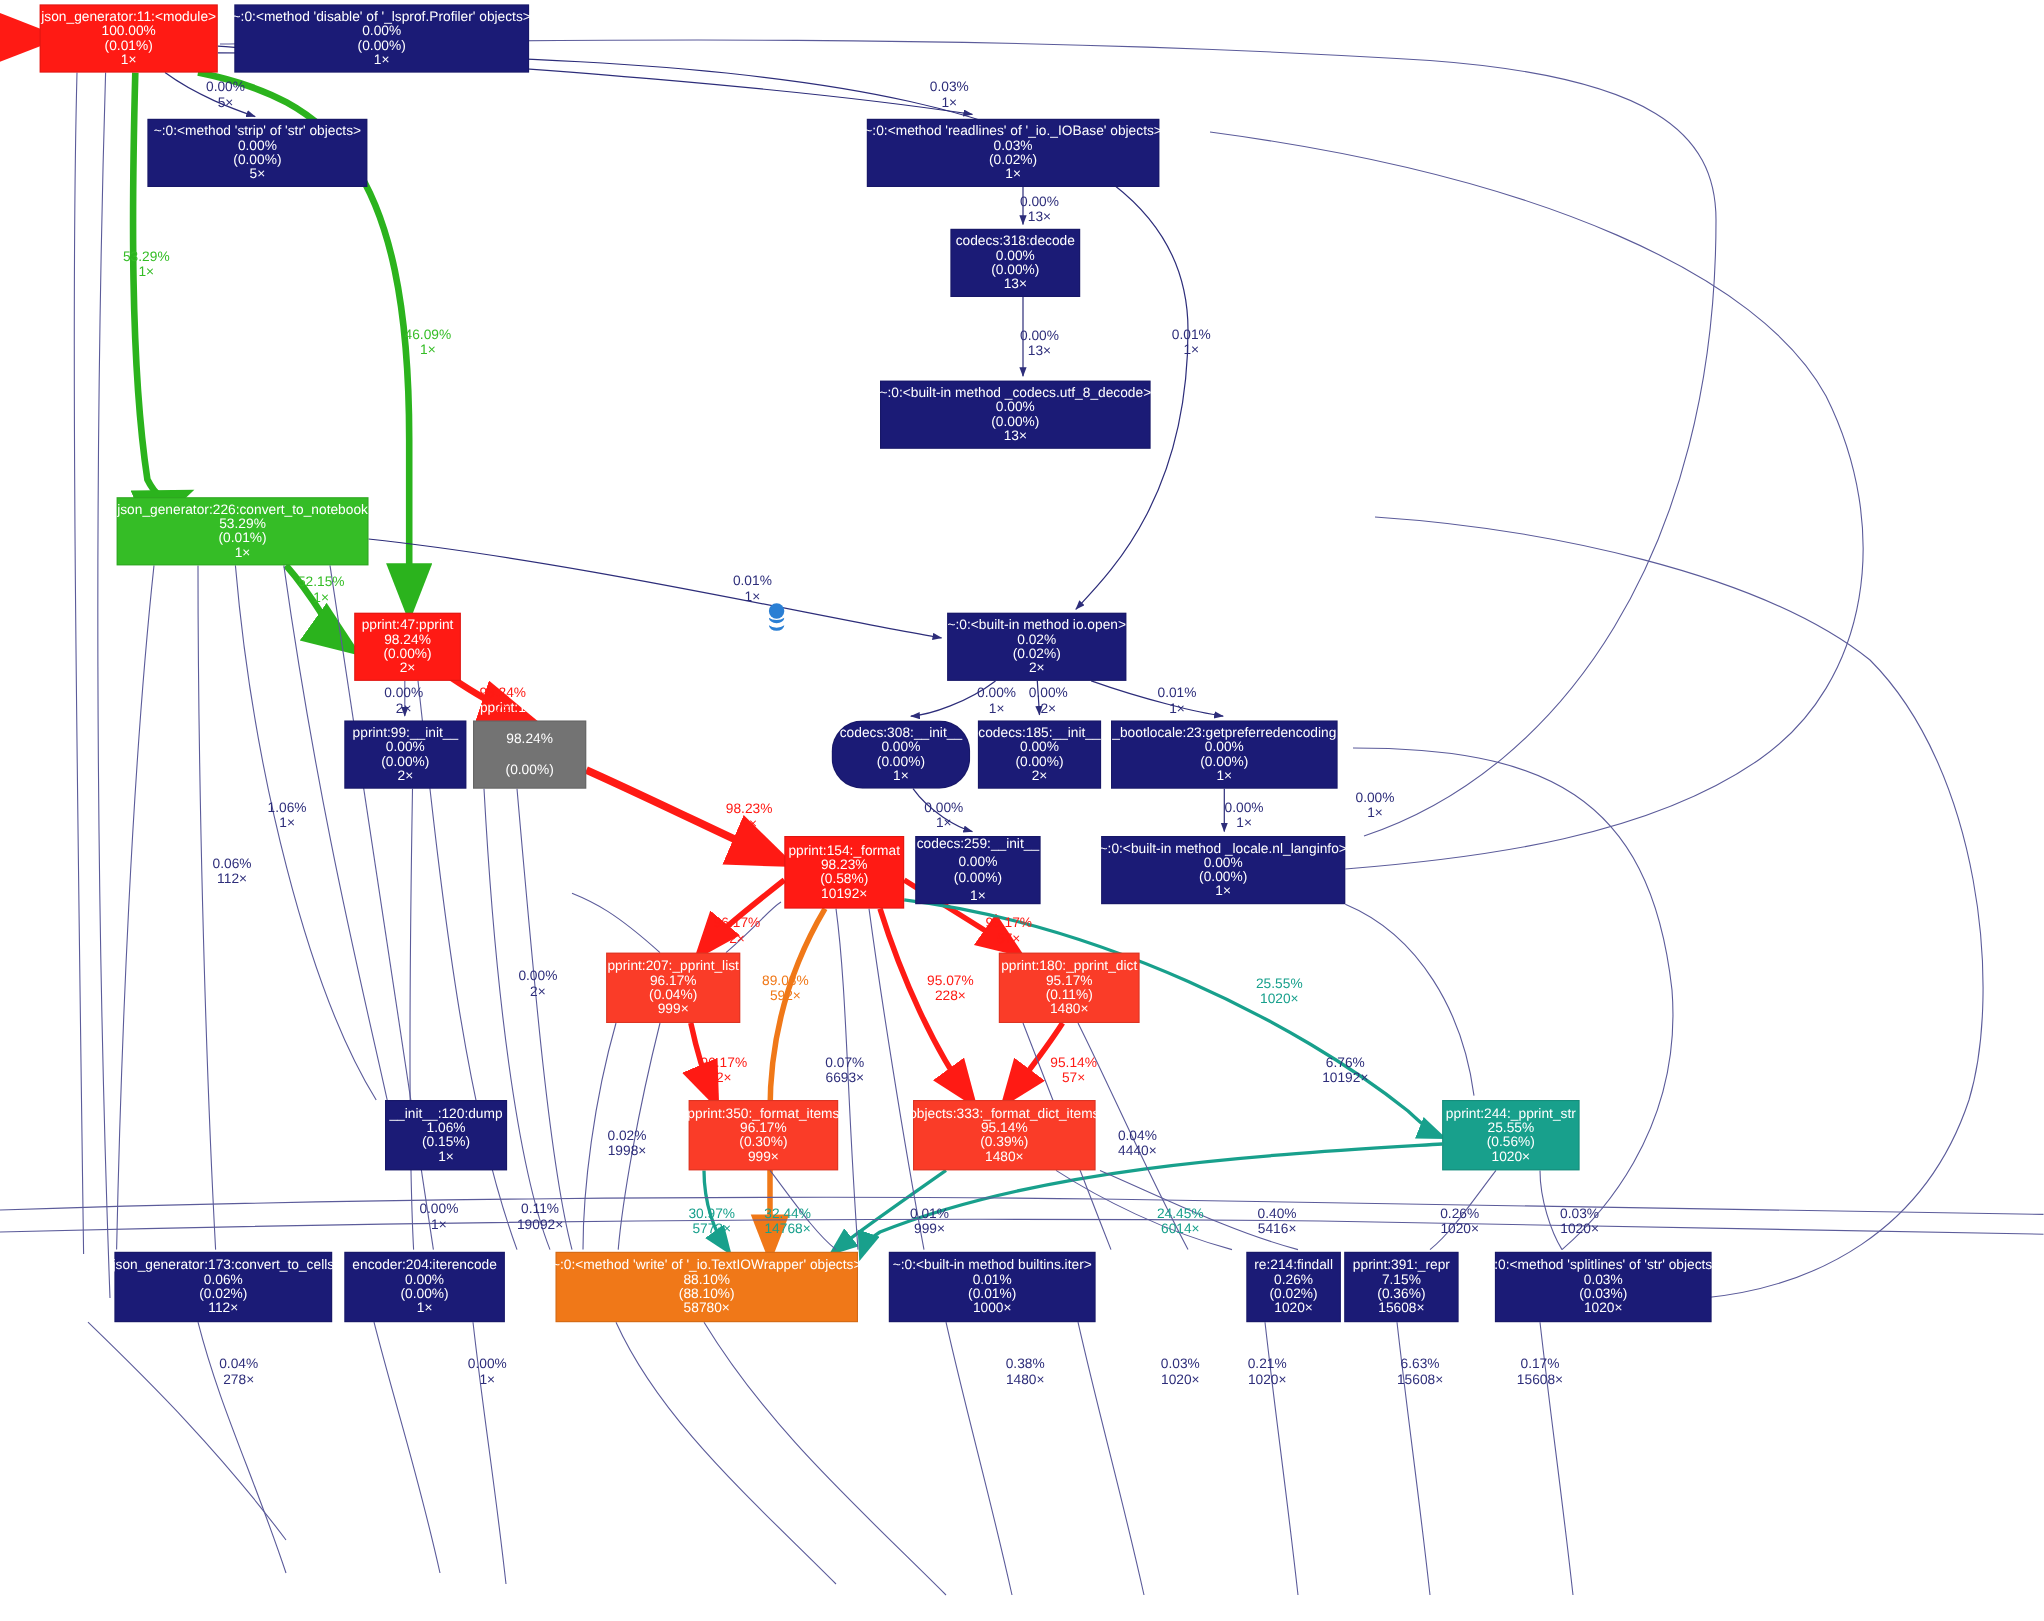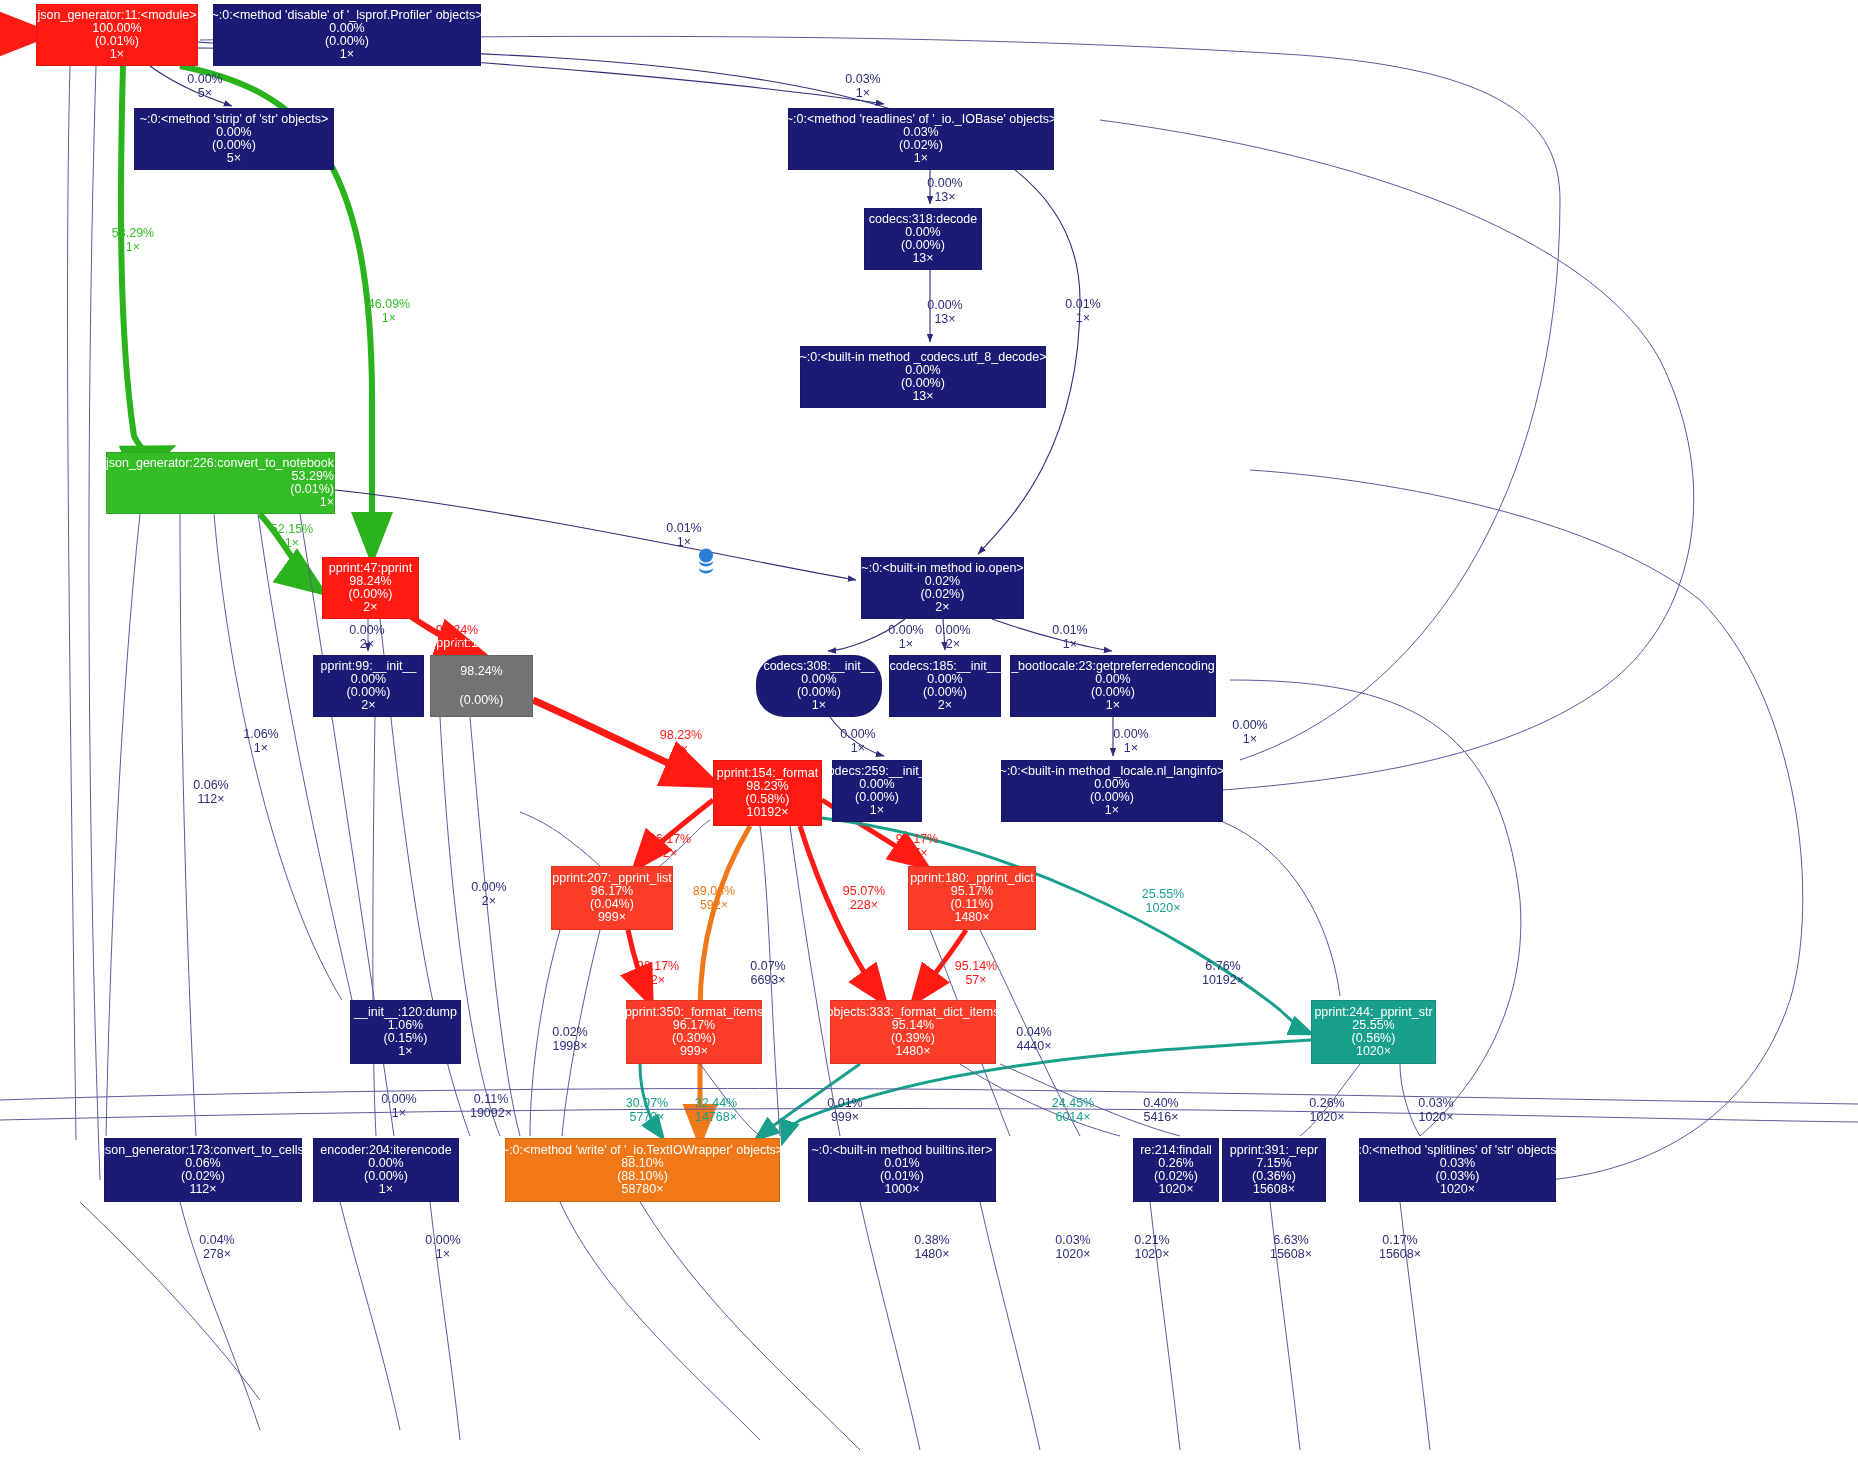--- a/index.html
+++ b/index.html
@@ -211,21 +211,21 @@
         <span class="nval">0.00%</span>
         <span class="nval">(0.00%)</span>
         <span class="nval">13×</span>
       </div>
       <div class="node" style="left: 800px; top: 346px; width: 246px; height: 62px; background: rgb(27, 27, 118);">
         <span class="nlabel">~:0:&lt;built-in method _codecs.utf_8_decode&gt;</span>
         <span class="nval">0.00%</span>
         <span class="nval">(0.00%)</span>
         <span class="nval">13×</span>
       </div>
-      <div class="node" style="left: 106px; top: 452px; width: 229px; height: 62px; background: rgb(53, 189, 38); align-items: flex-end;">
+      <div class="node" style="left: 106px; top: 452px; width: 229px; height: 62px; background: rgb(53, 189, 38);">
         <span class="nlabel">json_generator:226:convert_to_notebook</span>
         <span class="nval">53.29%</span>
         <span class="nval">(0.01%)</span>
         <span class="nval">1×</span>
       </div>
       <div class="node" style="left: 322px; top: 557px; width: 97px; height: 62px; background: rgb(255, 26, 20);">
         <span class="nlabel">pprint:47:pprint</span>
         <span class="nval">98.24%</span>
         <span class="nval">(0.00%)</span>
         <span class="nval">2×</span>
@@ -265,21 +265,21 @@
         <span class="nval">0.00%</span>
         <span class="nval">(0.00%)</span>
         <span class="nval">1×</span>
       </div>
       <div class="node" style="left: 713px; top: 760px; width: 109px; height: 66px; background: rgb(255, 26, 20);">
         <span class="nlabel">pprint:154:_format</span>
         <span class="nval">98.23%</span>
         <span class="nval">(0.58%)</span>
         <span class="nval">10192×</span>
       </div>
-      <div class="node" style="left: 832px; top: 760px; width: 90px; height: 62px; background: rgb(27, 27, 118);">
+      <div class="node" style="left: 832px; top: 760px; width: 114px; height: 62px; background: rgb(27, 27, 118); justify-content: space-between;">
         <span class="nlabel">codecs:259:__init__</span>
         <span class="nval">0.00%</span>
         <span class="nval">(0.00%)</span>
         <span class="nval">1×</span>
       </div>
       <div class="node" style="left: 1001px; top: 760px; width: 222px; height: 62px; background: rgb(27, 27, 118);">
         <span class="nlabel">~:0:&lt;built-in method _locale.nl_langinfo&gt;</span>
         <span class="nval">0.00%</span>
         <span class="nval">(0.00%)</span>
         <span class="nval">1×</span>

